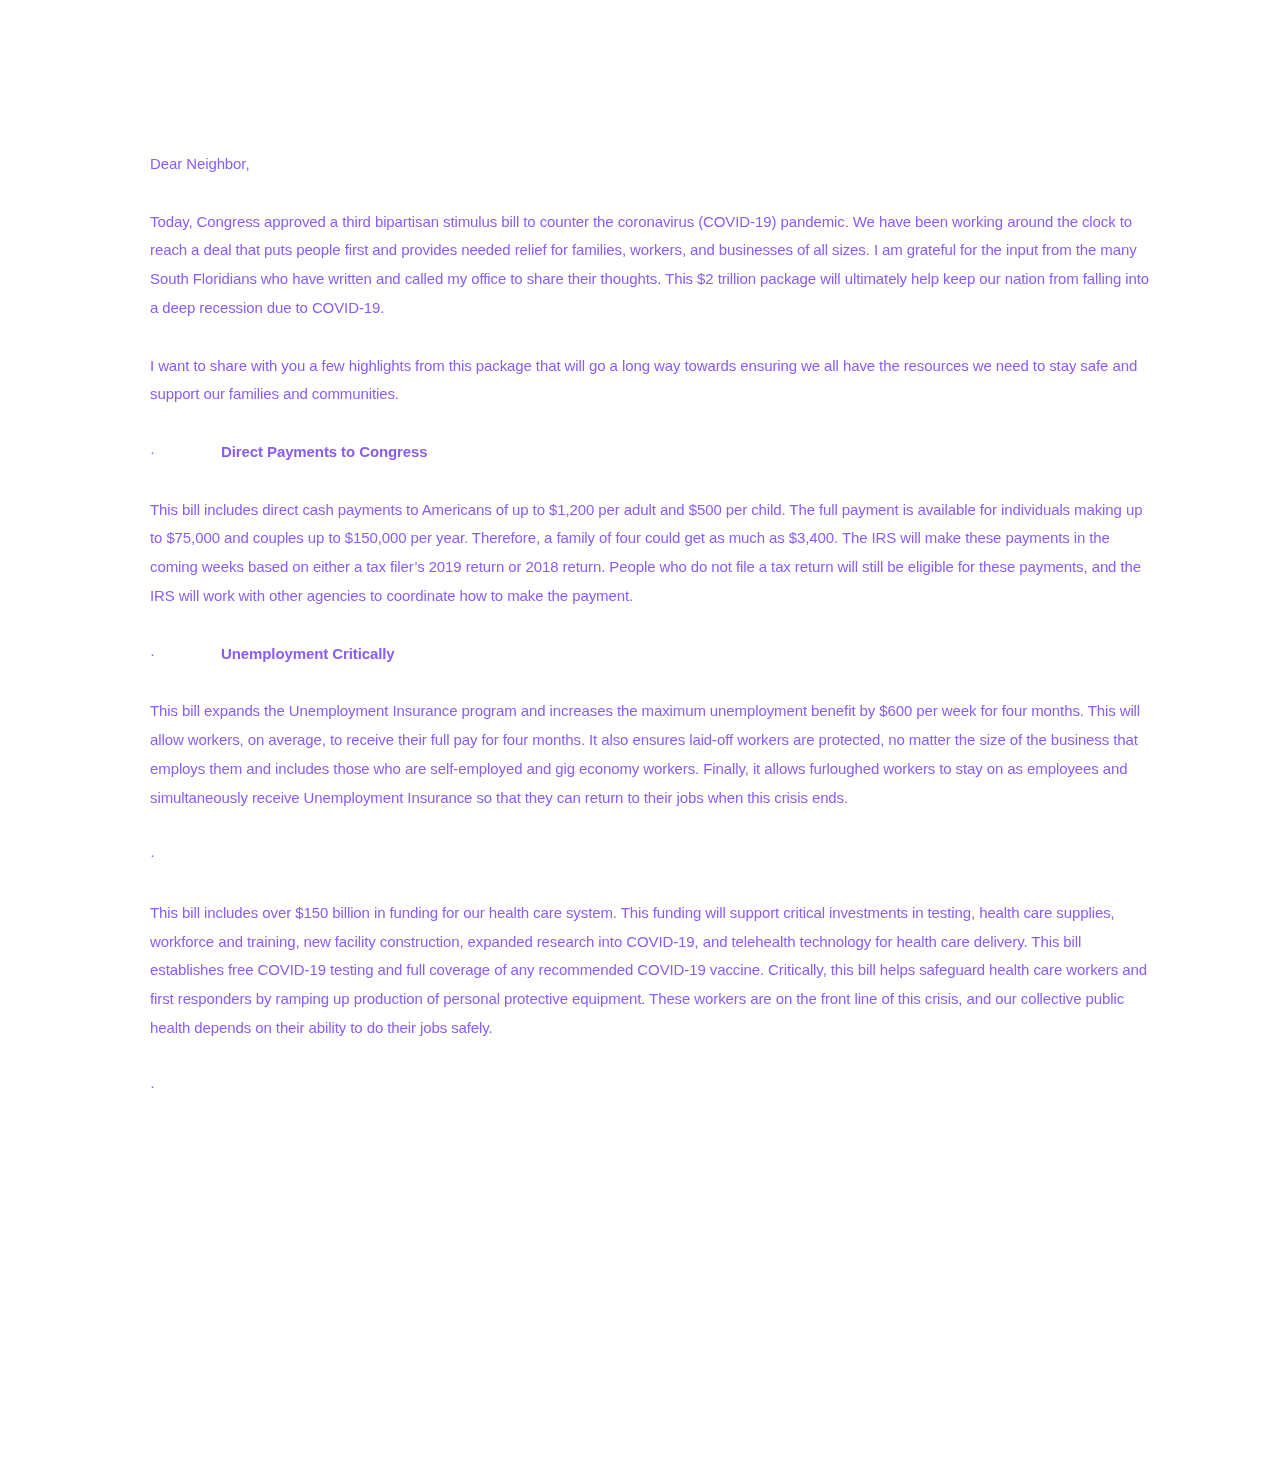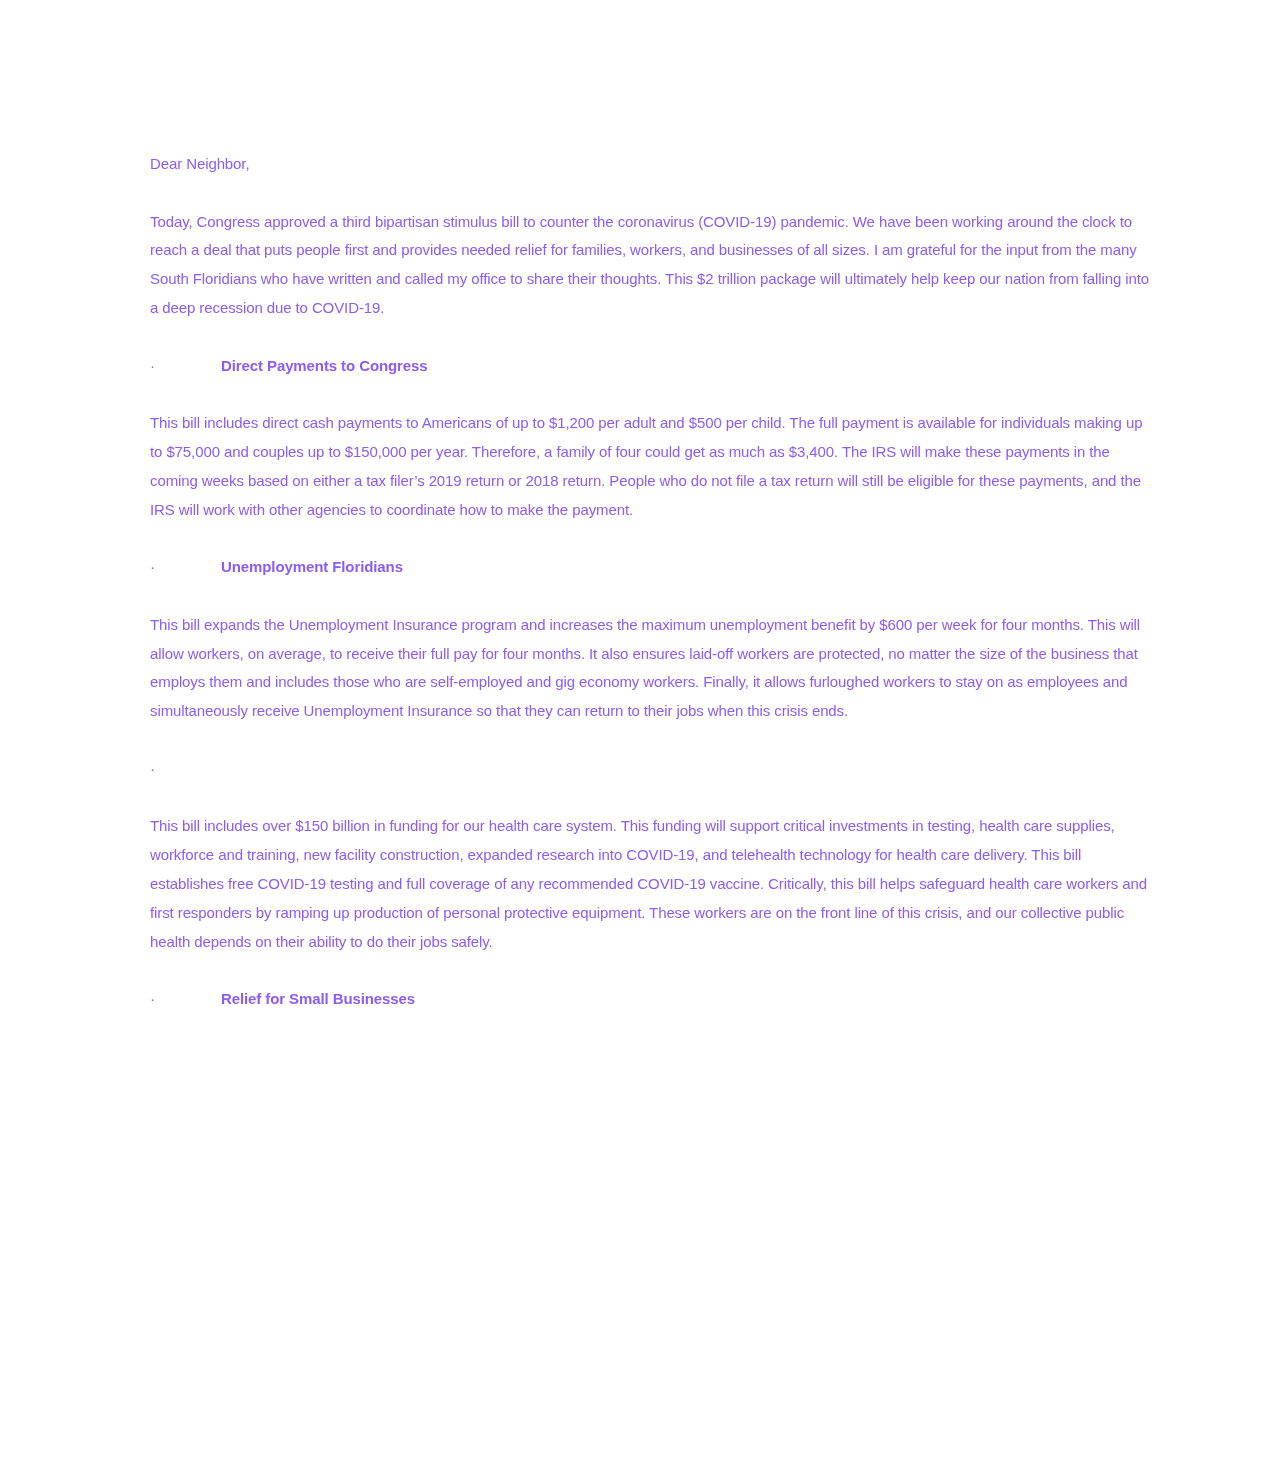--- a/index.html
+++ b/index.html
@@ -13,35 +13,35 @@
   p { margin: 0 0 28.8px 0; }
   .heading { display: flex; margin: 0 0 28.8px 0; font-weight: bold; }
   .bullet { width: 71px; font-weight: normal; }
 </style>
 </head>
 <body>
 
 <div class="page">
   <p>Dear Neighbor,</p>
   <p>Today, Congress approved a third bipartisan stimulus bill to counter the coronavirus (COVID-19) pandemic. We have been working around the clock to reach a deal that puts people first and provides needed relief for families, workers, and businesses of all sizes. I am grateful for the input from the many South Floridians who have written and called my office to share their thoughts. This $2 trillion package will ultimately help keep our nation from falling into a deep recession due to COVID-19.</p>
+  <p>I want to share with you a few highlights from this package that will go a long way towards ensuring we all have the resources we need to stay safe and support our families and communities.</p>
 
   <div class="heading">
     <span class="bullet">·</span>
     <span>Direct Payments to Congress</span>
   </div>
   <p>This bill includes direct cash payments to Americans of up to $1,200 per adult and $500 per child. The full payment is available for individuals making up to $75,000 and couples up to $150,000 per year. Therefore, a family of four could get as much as $3,400. The IRS will make these payments in the coming weeks based on either a tax filer’s 2019 return or 2018 return. People who do not file a tax return will still be eligible for these payments, and the IRS will work with other agencies to coordinate how to make the payment.</p>
 
   <div class="heading">
     <span class="bullet">·</span>
-    <span>Unemployment Floridians</span>
+    <span>Unemployment Critically</span>
   </div>
   <p>This bill expands the Unemployment Insurance program and increases the maximum unemployment benefit by $600 per week for four months. This will allow workers, on average, to receive their full pay for four months. It also ensures laid-off workers are protected, no matter the size of the business that employs them and includes those who are self-employed and gig economy workers. Finally, it allows furloughed workers to stay on as employees and simultaneously receive Unemployment Insurance so that they can return to their jobs when this crisis ends.</p>
 
   <div class="heading">
     <span class="bullet">·</span>
   </div>
   <p>This bill includes over $150 billion in funding for our health care system. This funding will support critical investments in testing, health care supplies, workforce and training, new facility construction, expanded research into COVID-19, and telehealth technology for health care delivery. This bill establishes free COVID-19 testing and full coverage of any recommended COVID-19 vaccine. Critically, this bill helps safeguard health care workers and first responders by ramping up production of personal protective equipment. These workers are on the front line of this crisis, and our collective public health depends on their ability to do their jobs safely.</p>
 
   <div class="heading">
     <span class="bullet">·</span>
-    <span>Relief for Small Businesses</span>
   </div>
 </div>
 
 </body></html>

